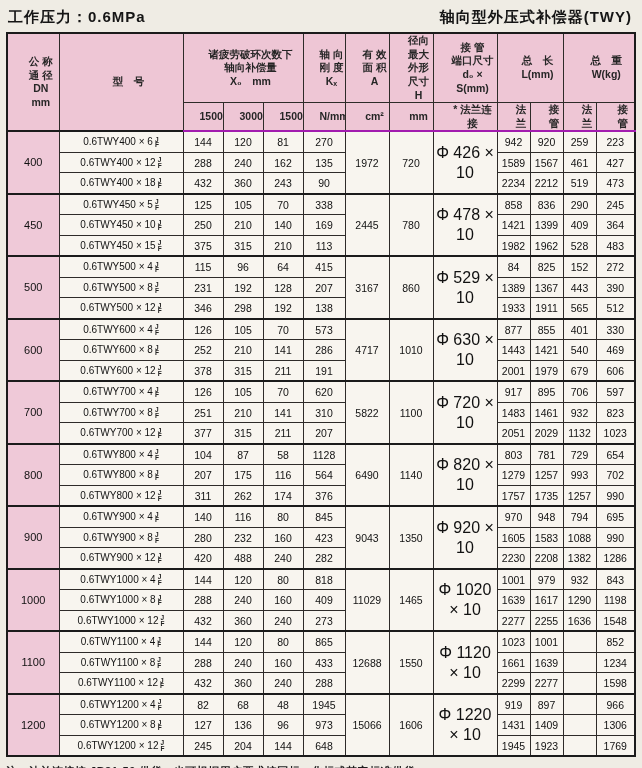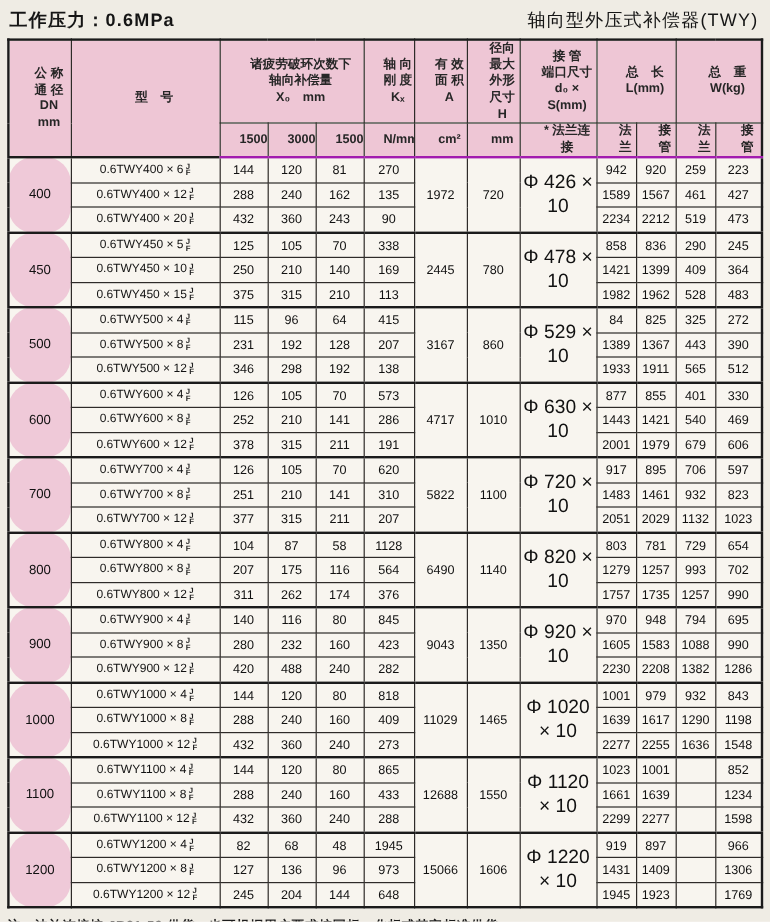--- a/index.html
+++ b/index.html
@@ -9,21 +9,21 @@
     font-family:"Liberation Sans","DejaVu Sans",sans-serif;
     color:#151515;
     position:relative;
     overflow:hidden;
   }
   .titlebar{
     display:flex;justify-content:space-between;align-items:flex-end;
     padding:8px 10px 5px 8px;
   }
   .title-left{font-size:15px;font-weight:bold;letter-spacing:1px;}
-  .title-right{font-size:15px;font-weight:normal;letter-spacing:1px;margin-left:24px;}
+  .title-right{font-size:15px;font-weight:bold;letter-spacing:1px;margin-left:24px;}
   table.spec{
     border-collapse:collapse;
     table-layout:fixed;
     width:628px;
     margin:0 auto;
     background:#f8f5ef;
     border:2px solid #1b1b1b;
   }
   th,td{
     border:1px solid #2e2b29;
@@ -44,21 +44,21 @@
   thead tr.tier1 th{height:44px;}
   thead tr.tier2 th{height:20px;}
   thead tr.tier2 th{border-bottom:2px solid #a21caf;}
   tbody td{
     font-size:10.5px;
     height:19.5px;
     line-height:1.15;
     background:#f8f5ef;
     color:#111;
   }
-  tbody td.pink{background:#efc9d8;font-size:11px;border-radius:21px;}
+  tbody td.pink{background:#efc9d8;font-size:11px;}
   tbody tr.group-top td{border-top:2px solid #1b1b1b;}
   td.model-cell{text-align:center;}
   .model-wrap{display:flex;align-items:center;justify-content:center;gap:2px;white-space:nowrap;}
   .model-text{font-size:10px;letter-spacing:0;}
   .jf{display:inline-flex;flex-direction:column;align-items:flex-start;
       font-size:6.5px;line-height:5.5px;font-weight:bold;color:#222;}
   td.port-cell{font-size:16px;line-height:1.25;white-space:normal;}
   .note{
     margin:7px 6px 0 6px;
     font-size:11px;
@@ -171,21 +171,21 @@
         <td>162</td>
         <td>135</td>
         <td>1589</td>
         <td>1567</td>
         <td>461</td>
         <td>427</td>
       </tr>
       <tr>
         <td class="model-cell">
           <span class="model-wrap">
-            <span class="model-text">0.6TWY400 × 20</span>
+            <span class="model-text">0.6TWY400 × 18</span>
             <span class="jf">
               <span>J</span>
               <span>F</span>
             </span>
           </span>
         </td>
         <td>432</td>
         <td>360</td>
         <td>243</td>
         <td>90</td>
@@ -268,21 +268,21 @@
         </td>
         <td>115</td>
         <td>96</td>
         <td>64</td>
         <td>415</td>
         <td rowspan="3">3167</td>
         <td rowspan="3">860</td>
         <td class="port-cell" rowspan="3">Φ 529 × 10</td>
         <td>84</td>
         <td>825</td>
-        <td>325</td>
+        <td>152</td>
         <td>272</td>
       </tr>
       <tr>
         <td class="model-cell">
           <span class="model-wrap">
             <span class="model-text">0.6TWY500 × 8</span>
             <span class="jf">
               <span>J</span>
               <span>F</span>
             </span>

